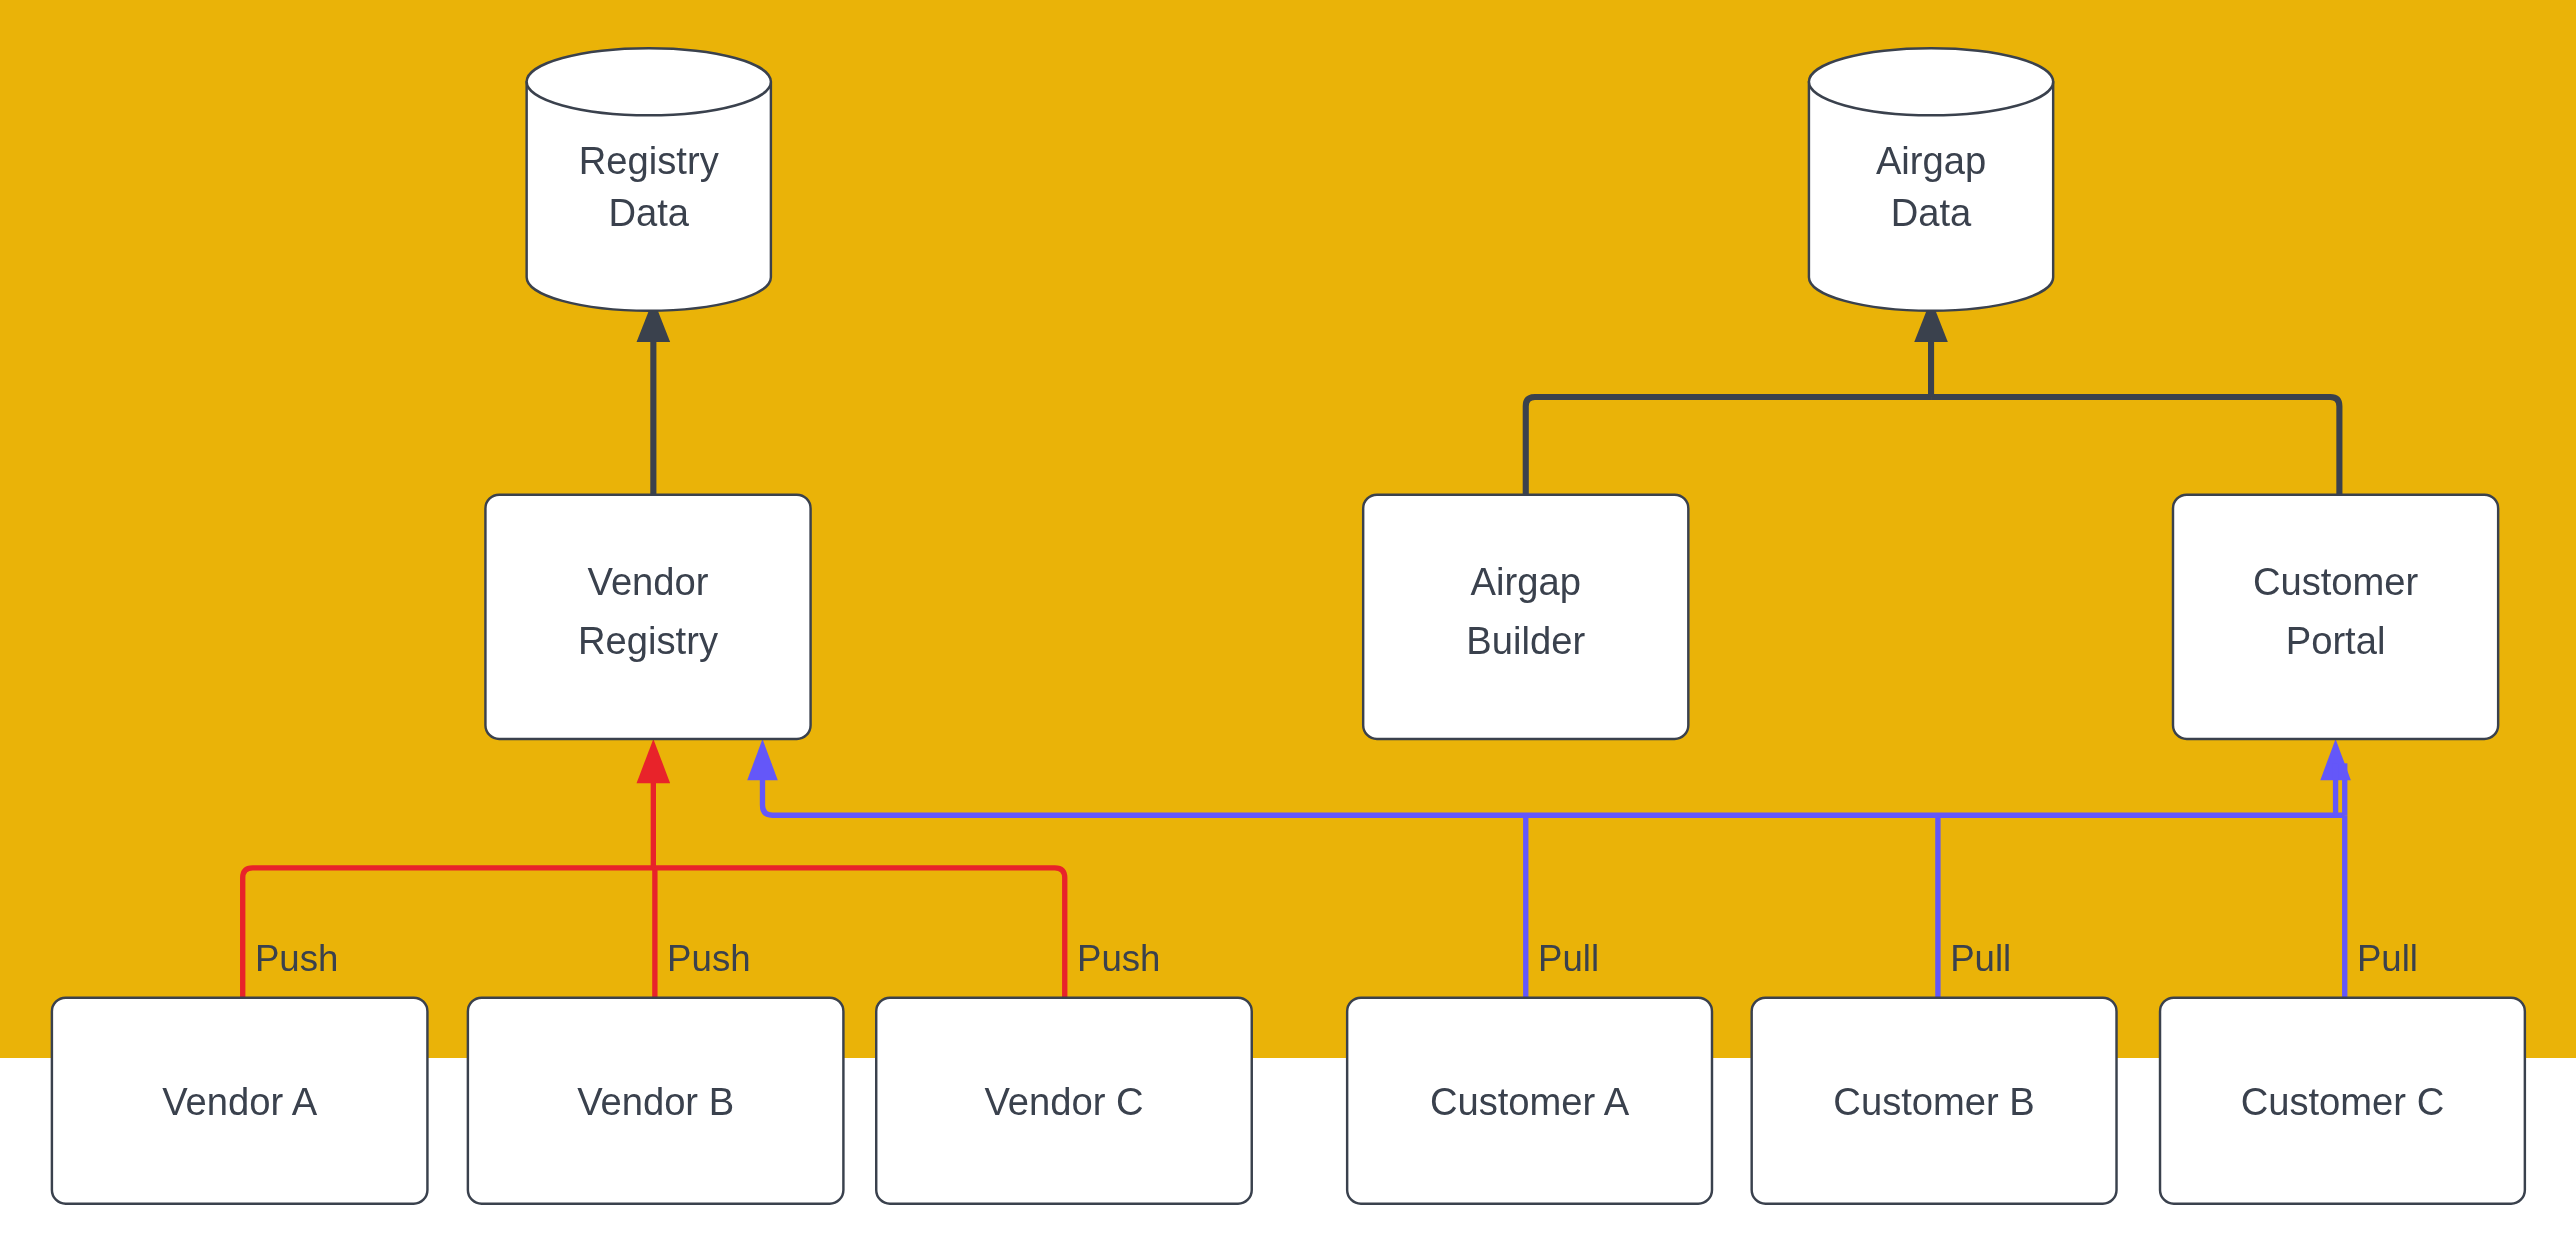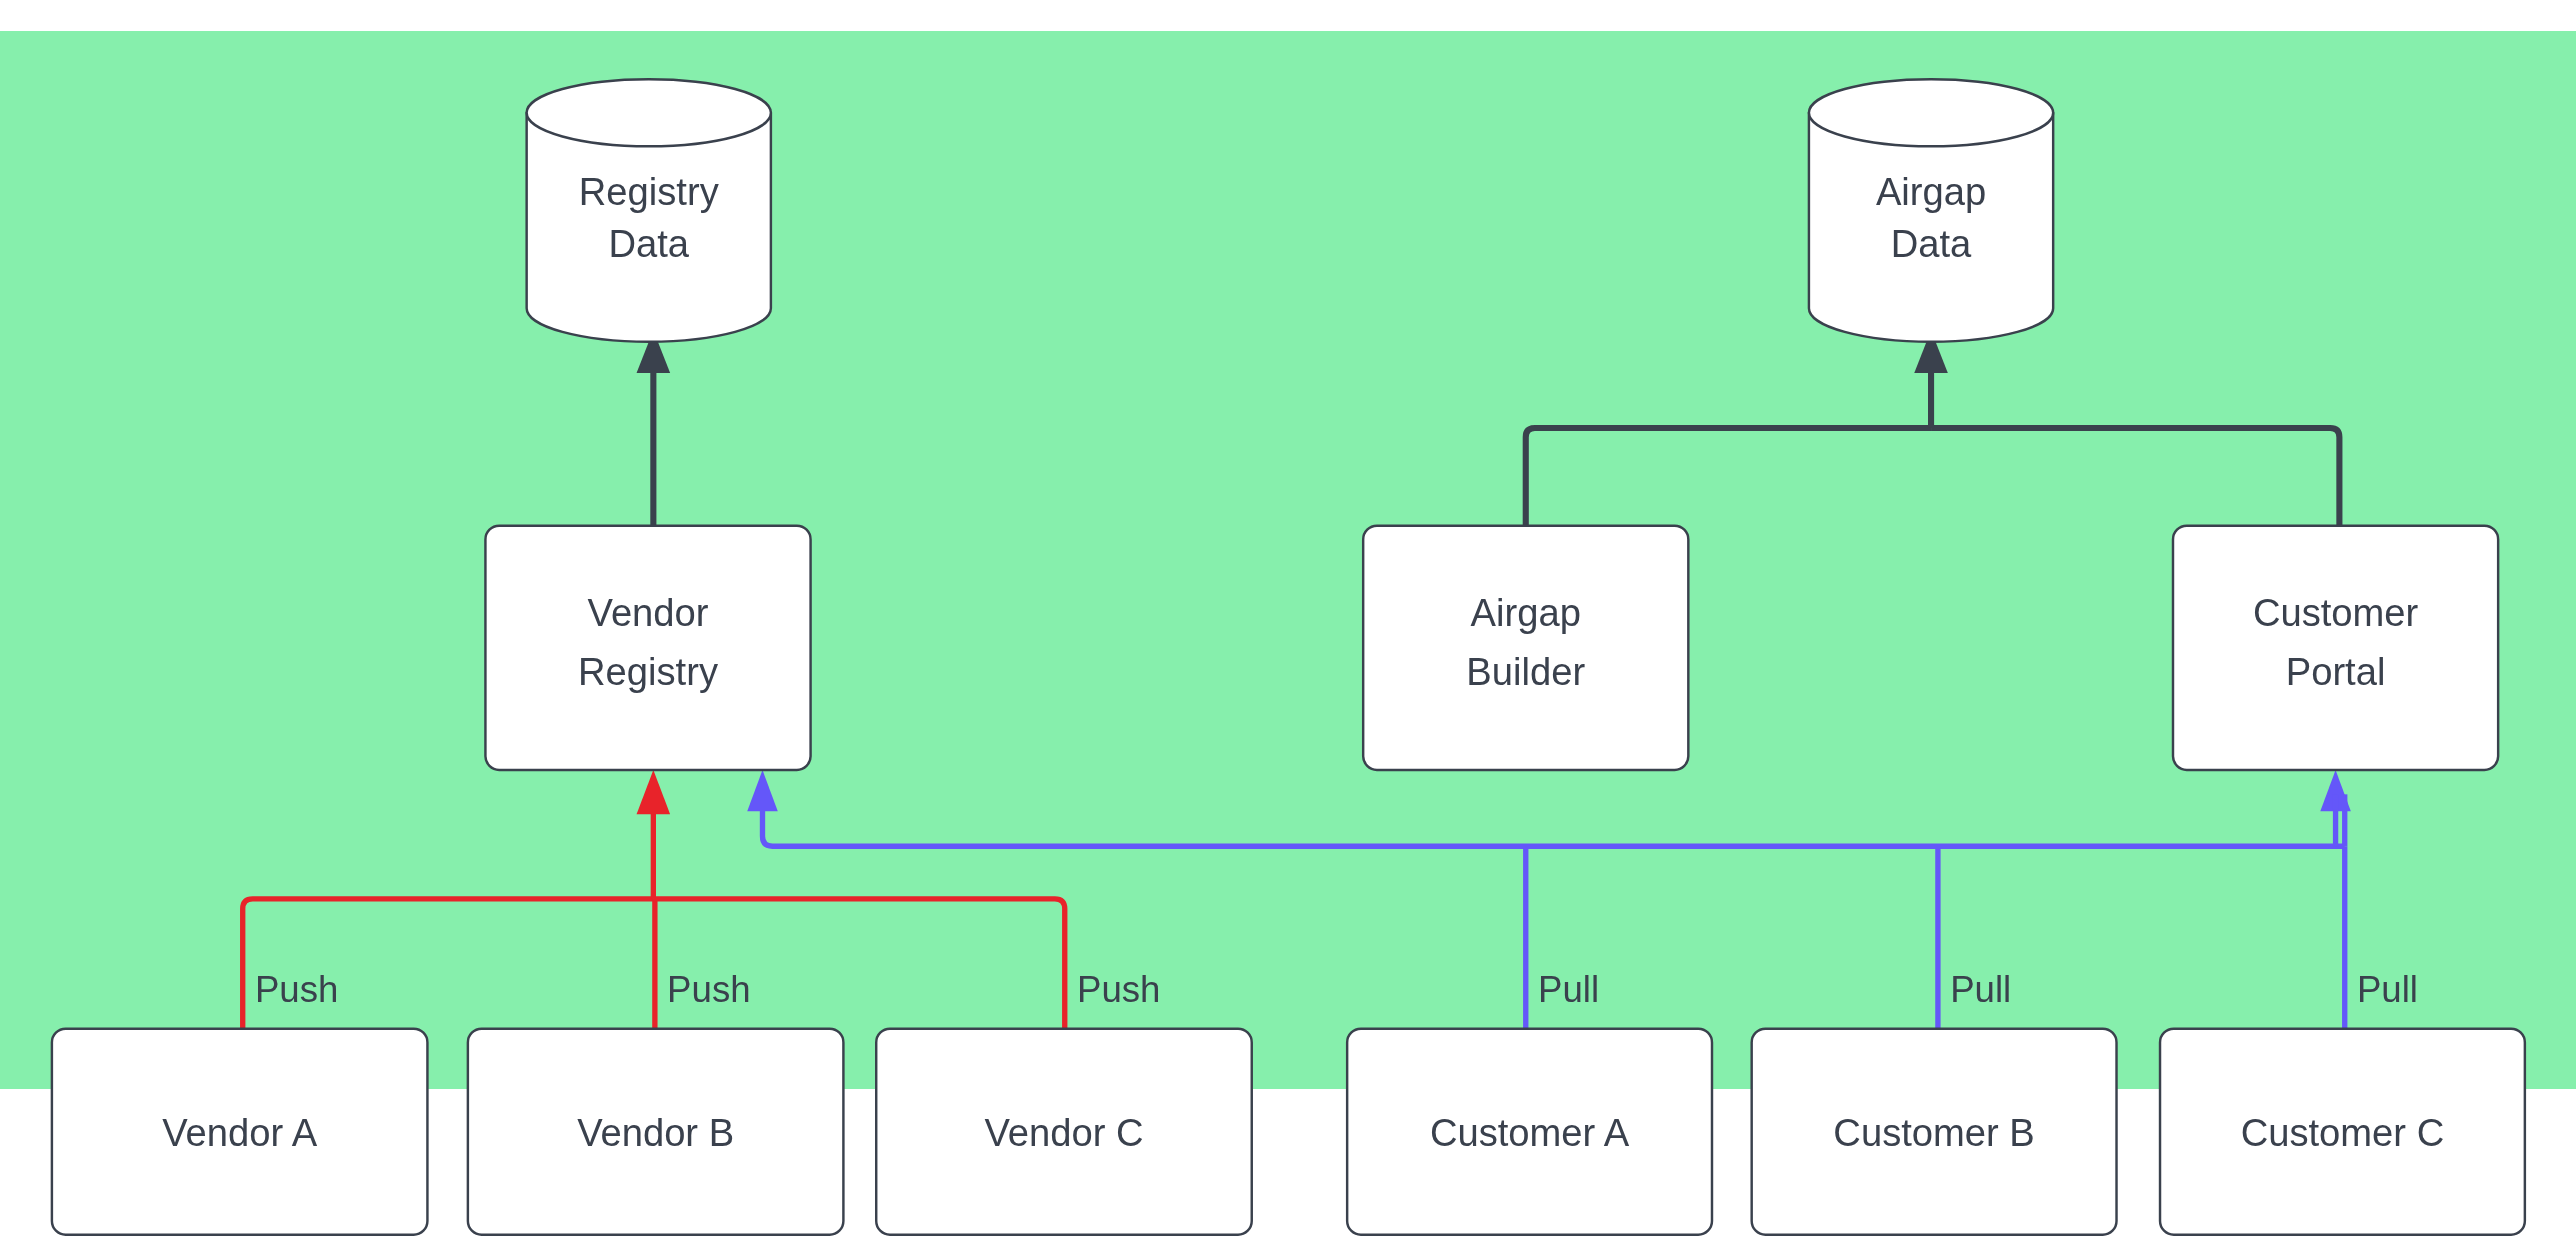--- a/index.html
+++ b/index.html
@@ -10,22 +10,21 @@
   body {
     width: 2576px;
     height: 1258px;
     font-family: "Liberation Sans", sans-serif;
     overflow: hidden;
   }
   #diagram-root {
     position: relative;
     width: 2576px;
     height: 1058px;
-    background: #86efac;
-    margin-top: 31px;
+    background: #eab308;
   }
   svg.canvas {
     display: block;
     width: 2576px;
     height: 1258px;
   }
   .node-shape {
     fill: #ffffff;
     stroke: #3a414d;
     stroke-width: 3.2;

